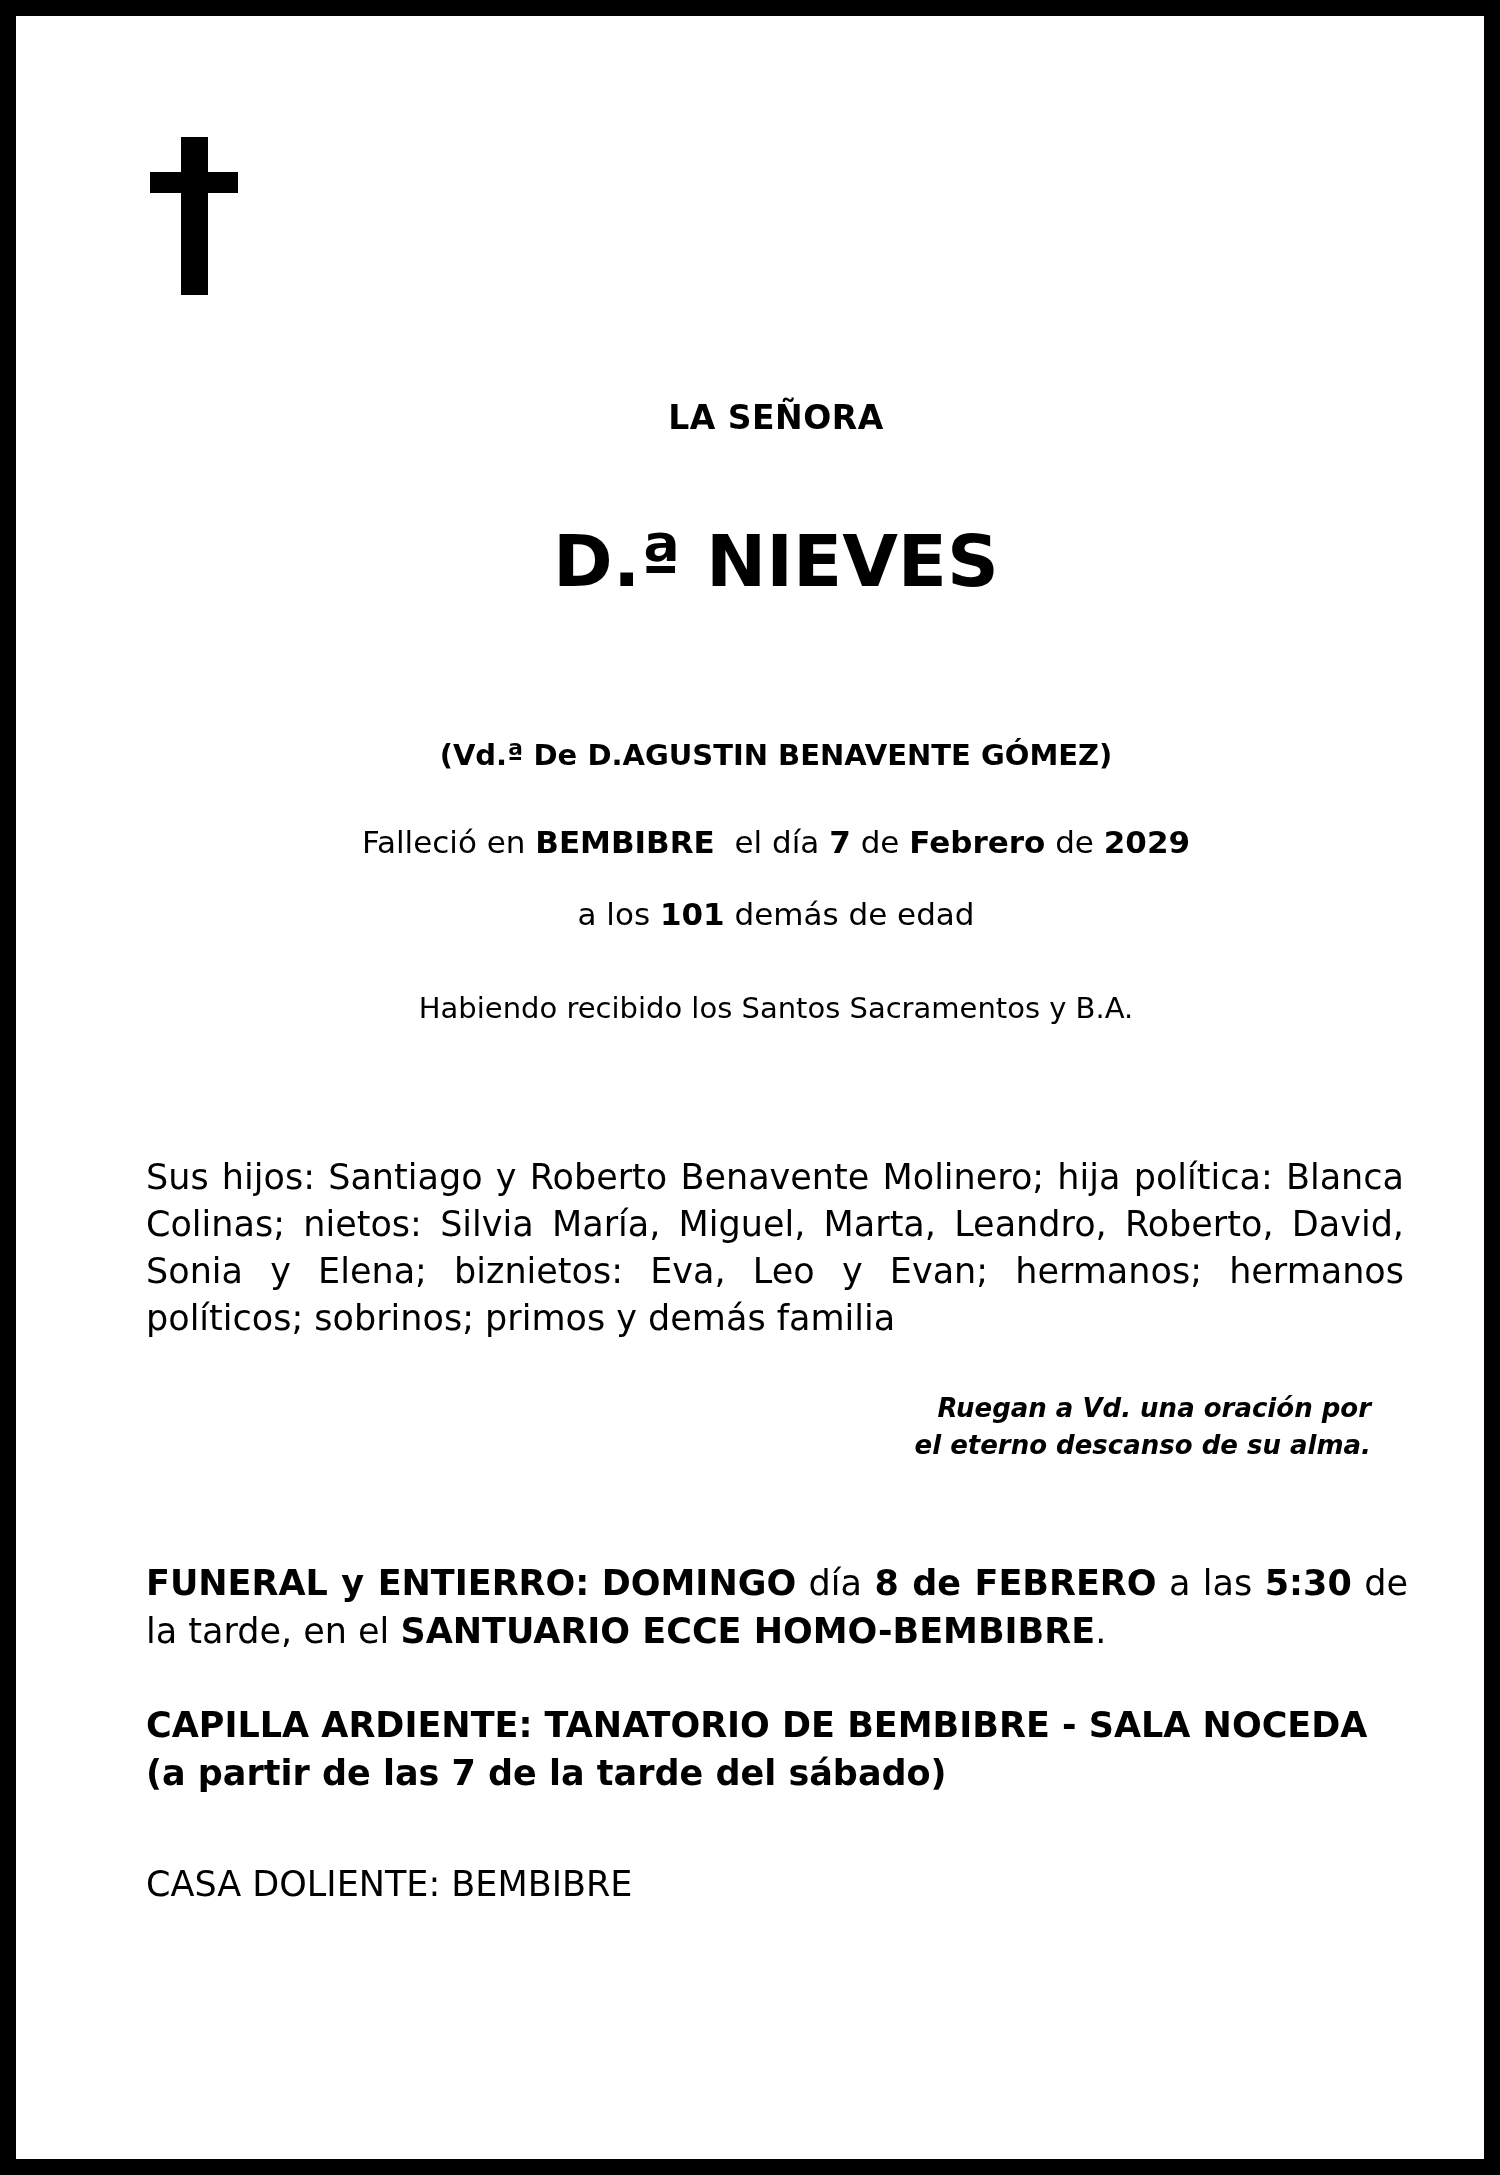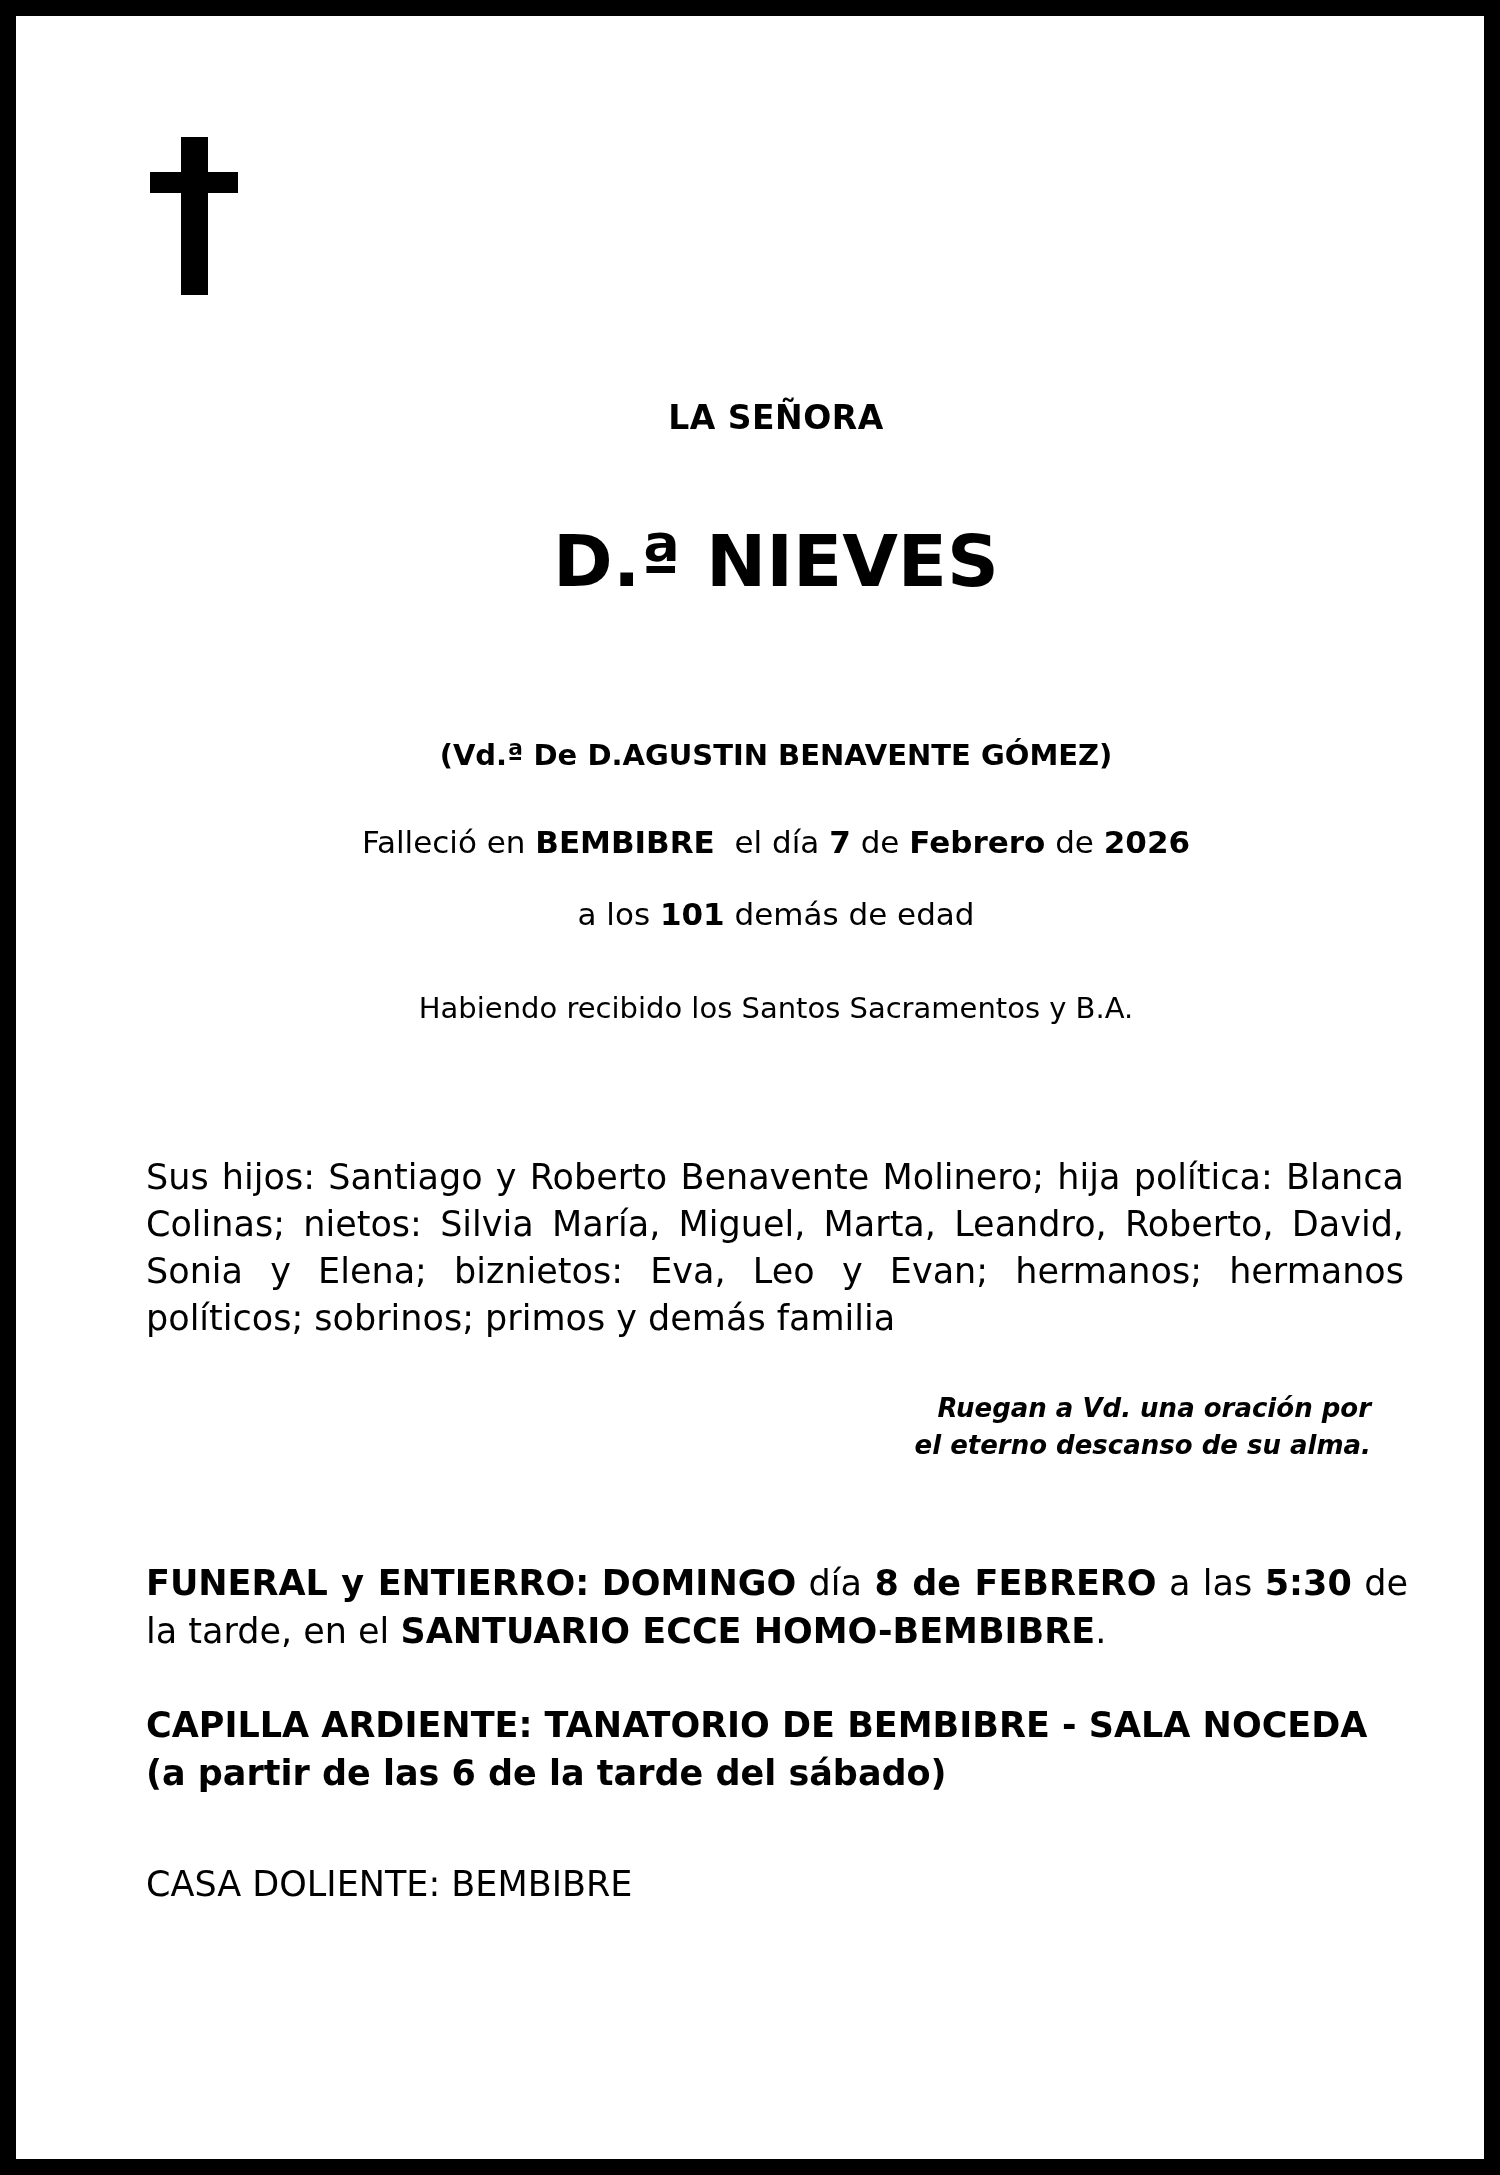--- a/index.html
+++ b/index.html
@@ -43,21 +43,21 @@
   <div class="center widow">(Vd.ª De D.AGUSTIN BENAVENTE GÓMEZ)</div>
 
   <div class="center fallecio">
     <span>Falleció en</span>
     <span class="b">BEMBIBRE</span>&nbsp;
     <span>el día</span>
     <span class="b">7</span>
     <span>de</span>
     <span class="b">Febrero</span>
     <span>de</span>
-    <span class="b">2026</span>
+    <span class="b">2029</span>
   </div>
 
   <div class="center edad">
     <span>a los</span>
     <span class="b">101</span>
     <span>demás de edad</span>
   </div>
 
   <div class="center habiendo">Habiendo recibido los Santos Sacramentos y B.A.</div>
 
@@ -72,15 +72,15 @@
     <span class="b">FUNERAL y ENTIERRO:</span>
     <span class="b">DOMINGO</span>
     <span>día</span>
     <span class="b">8 de FEBRERO</span>
     <span>a las</span>
     <span class="b">5:30</span>
     <span>de la tarde, en el</span>
     <span class="b">SANTUARIO  ECCE HOMO-BEMBIBRE</span><span>.</span>
   </div>
 
-  <div class="para capilla">CAPILLA ARDIENTE: TANATORIO DE BEMBIBRE -  SALA NOCEDA (a partir de las 6 de la tarde del sábado)</div>
+  <div class="para capilla">CAPILLA ARDIENTE: TANATORIO DE BEMBIBRE -  SALA NOCEDA (a partir de las 7 de la tarde del sábado)</div>
   <div class="para casa">CASA DOLIENTE: BEMBIBRE</div>
 </div>
 
 </body></html>

